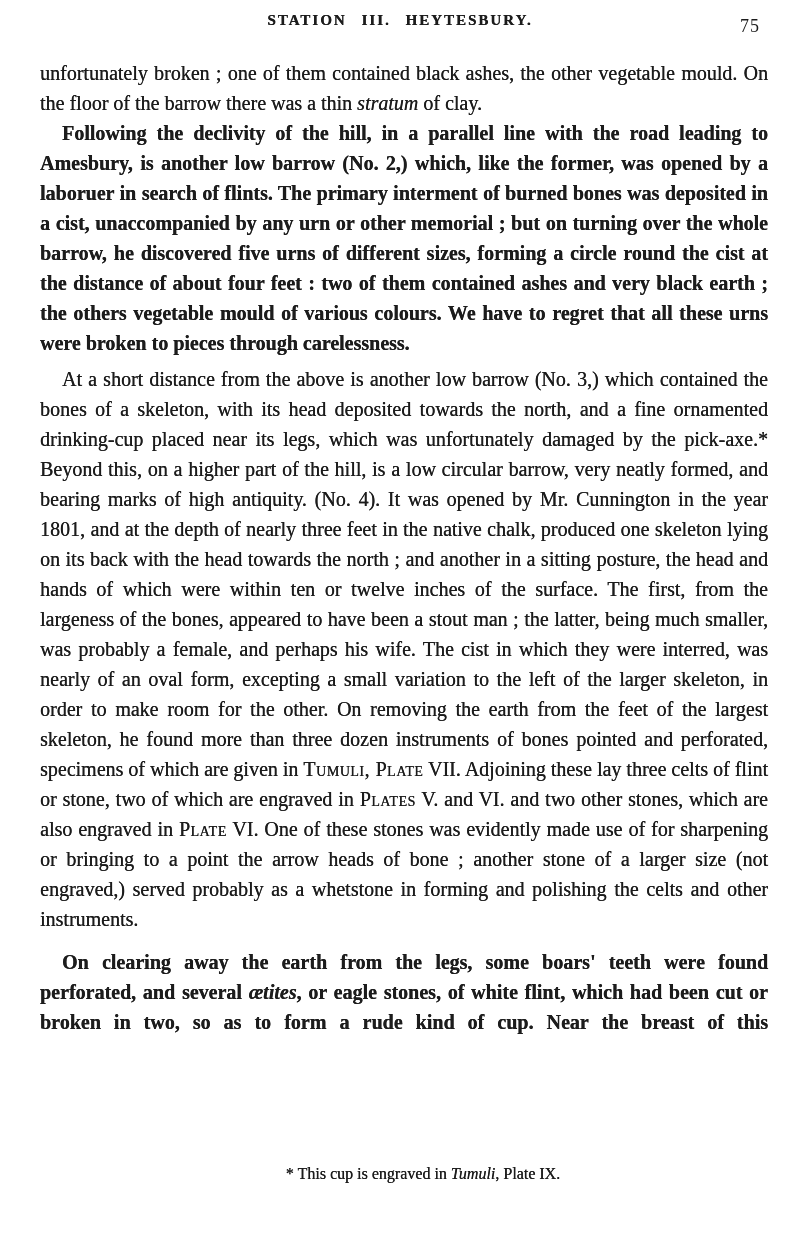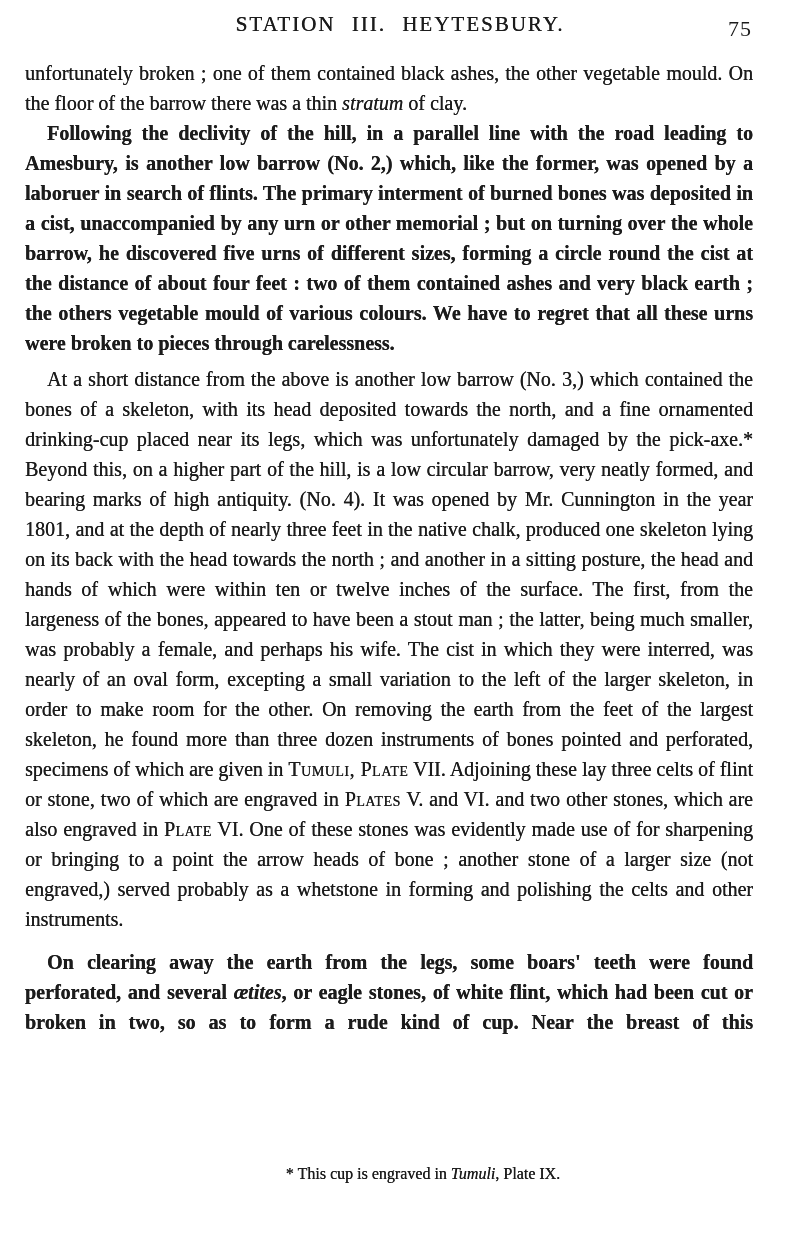--- a/index.html
+++ b/index.html
@@ -14,37 +14,37 @@
   }
   .page-header {
     position: absolute;
     top: 12px;
     left: 0;
     right: 0;
     height: 32px;
   }
   .running-head {
     text-align: center;
-    font-size: 21px;
-    font-weight: normal;
+    font-size: 15px;
+    font-weight: bold;
     letter-spacing: 2px;
     word-spacing: 9px;
     text-shadow: 0.3px 0 0 currentColor;
   }
   .page-number {
     position: absolute;
     top: 4px;
-    right: 48px;
-    font-size: 22px;
+    right: 40px;
+    font-size: 18px;
     letter-spacing: 1px;
   }
   .body-text {
     position: absolute;
     top: 58px;
-    left: 25px;
+    left: 40px;
     width: 728px;
     font-size: 20px;
     line-height: 30px;
     text-align: justify;
     text-shadow: 0.25px 0 0 currentColor;
   }
   .body-text p { margin: 0; }
   p.indent   { text-indent: 22px; }
   p.gap-sm   { margin-top: 0; font-weight: bold; }
   p.gap-md   { margin-top: 6px; }

